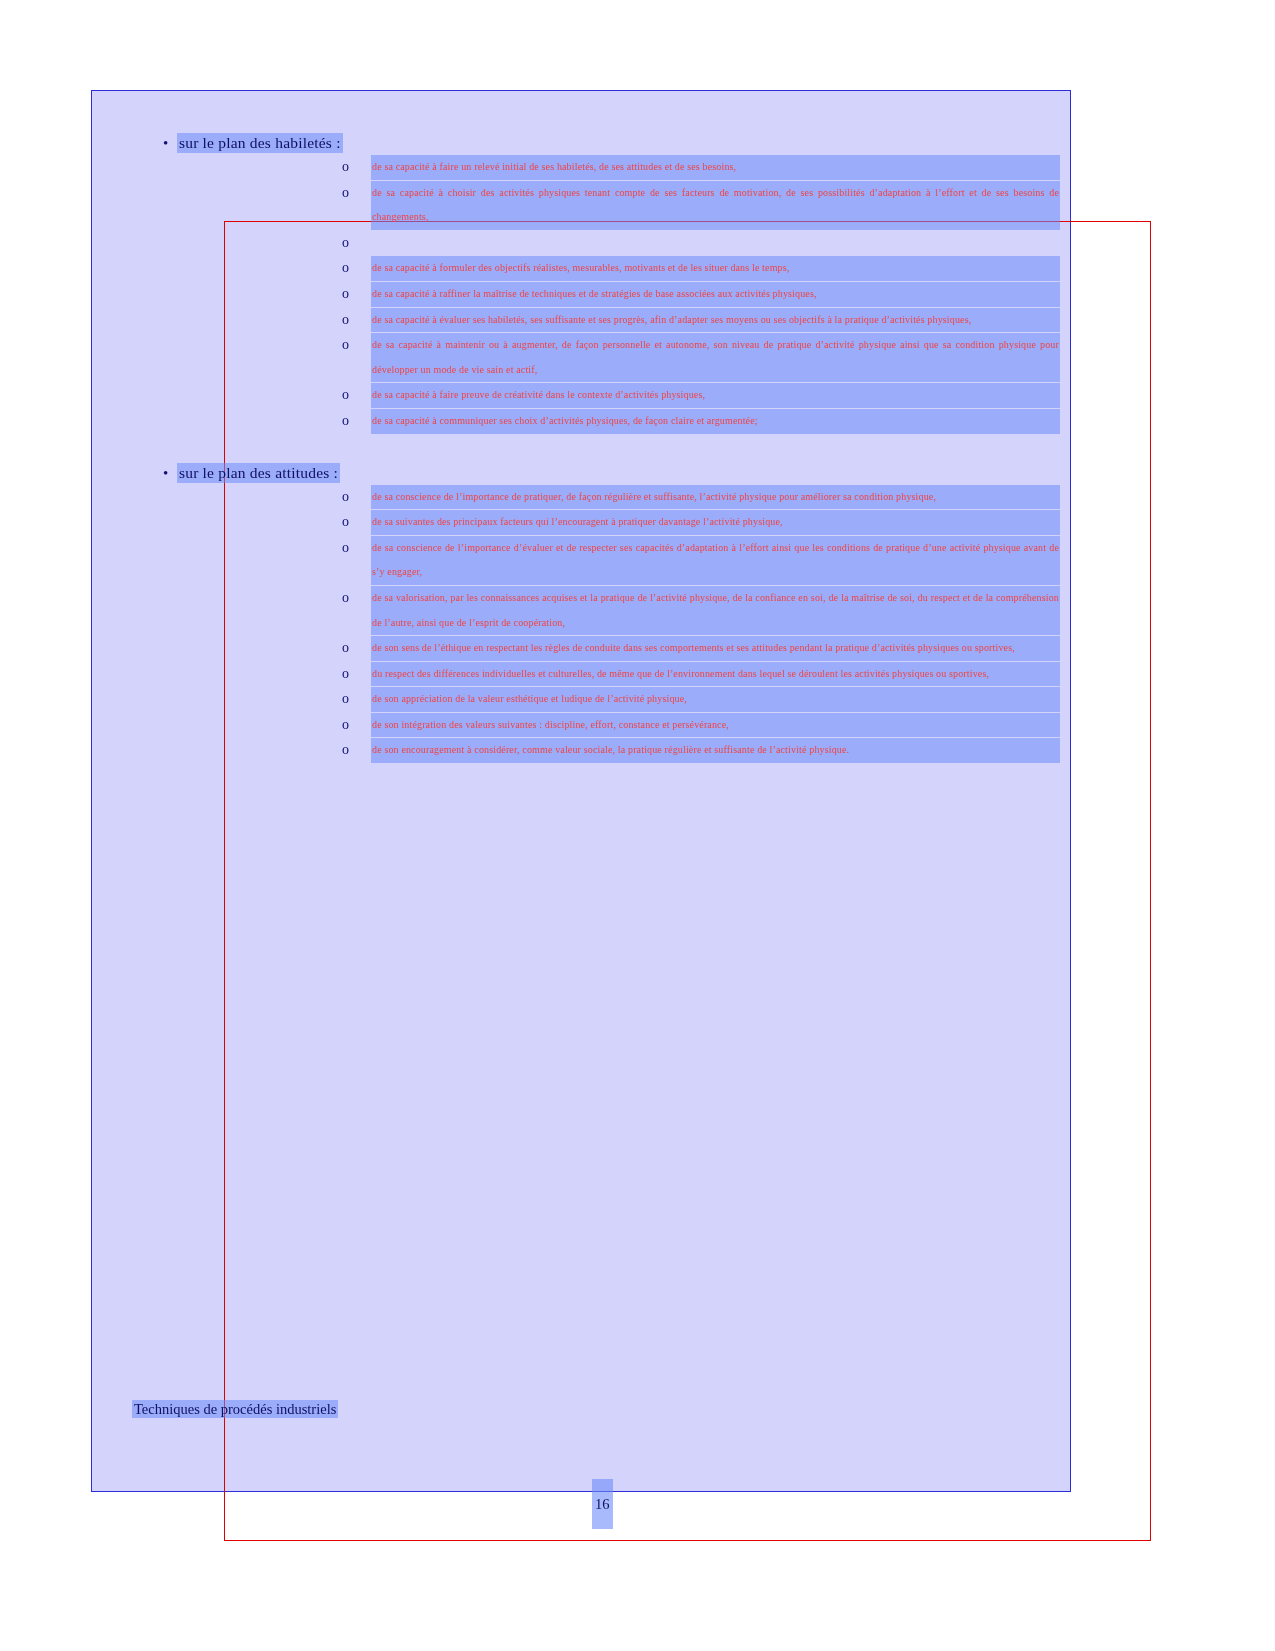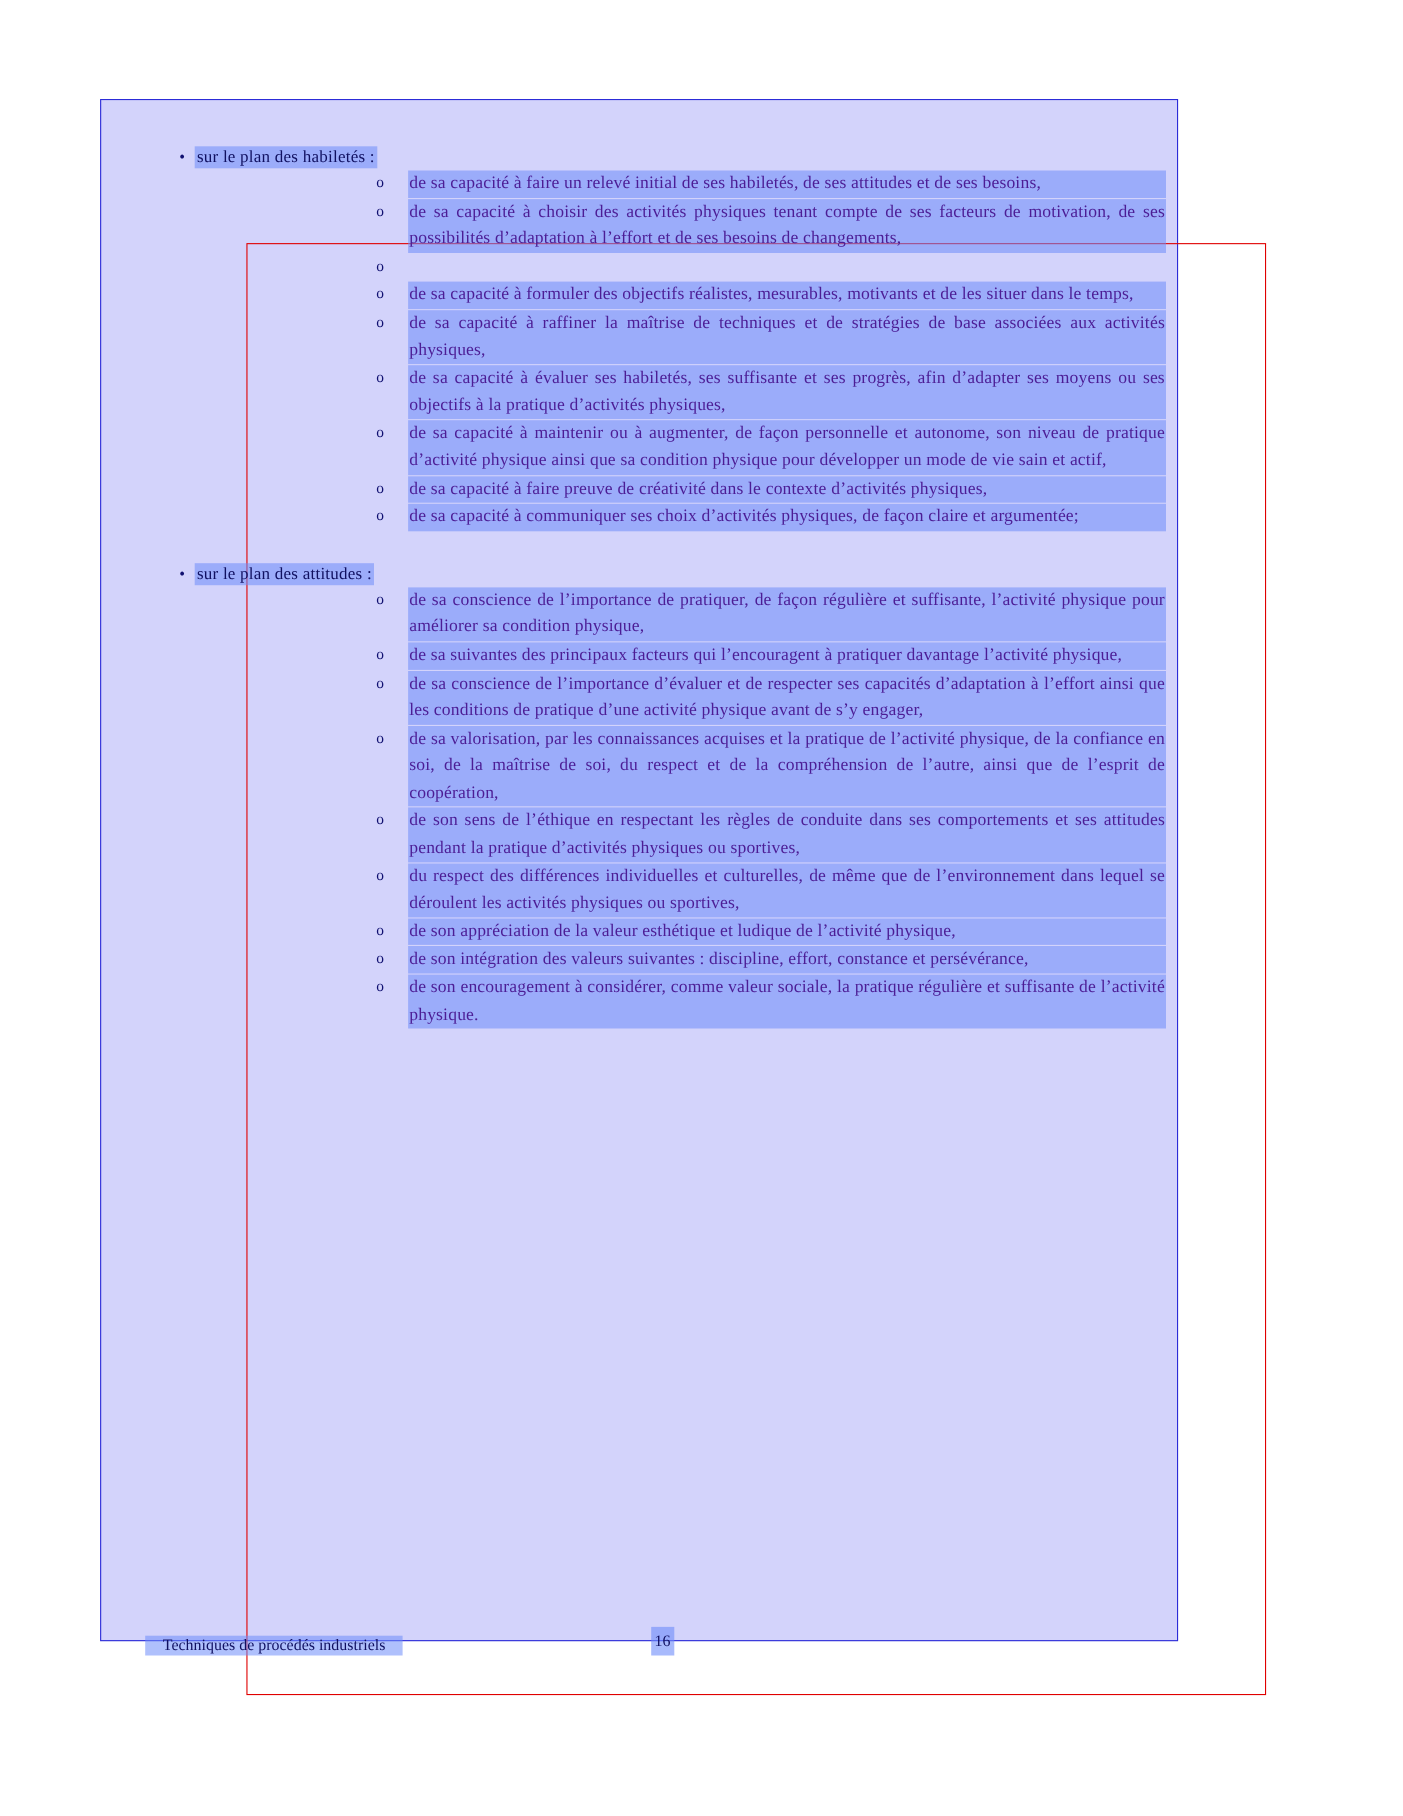--- a/index.html
+++ b/index.html
@@ -85,52 +85,52 @@
     text-align: right;
     padding-right: 22px;
     color: #101070;
     font-size: 14px;
     line-height: 24.6px;
     margin-left: 200px;
     box-sizing: border-box;
   }
   .li-text {
     flex: 1 1 auto;
-    font-size: 16px;
+    font-size: 10px;
     line-height: 24.6px;
     text-align: justify;
-    color: #4c1d95;
+    color: #ef4444;
     background: rgba(110, 140, 250, 0.55);
     padding: 0 1px;
     box-sizing: border-box;
     max-width: 820px;
     letter-spacing: 0.15px;
     hyphens: none;
   }
   .gap {
     height: 26px;
   }
   .footer-text {
     position: absolute;
     left: 132px;
-    top: 1487px;
+    top: 1400px;
     font-size: 14.5px;
     color: #101060;
     background: rgba(110, 140, 250, 0.55);
-    padding: 0 16px;
+    padding: 0 2px;
     line-height: 18px;
   }
   .page-number {
     position: absolute;
     left: 592px;
     top: 1479px;
     font-size: 14.5px;
     color: #101060;
     background: rgba(110, 140, 250, 0.6);
-    padding: 4px 3px;
+    padding: 16px 3px;
     line-height: 18px;
   }
 </style>
 </head>
 <body>
 
 <div id="page">
 
   <div class="page-sheet">
 

